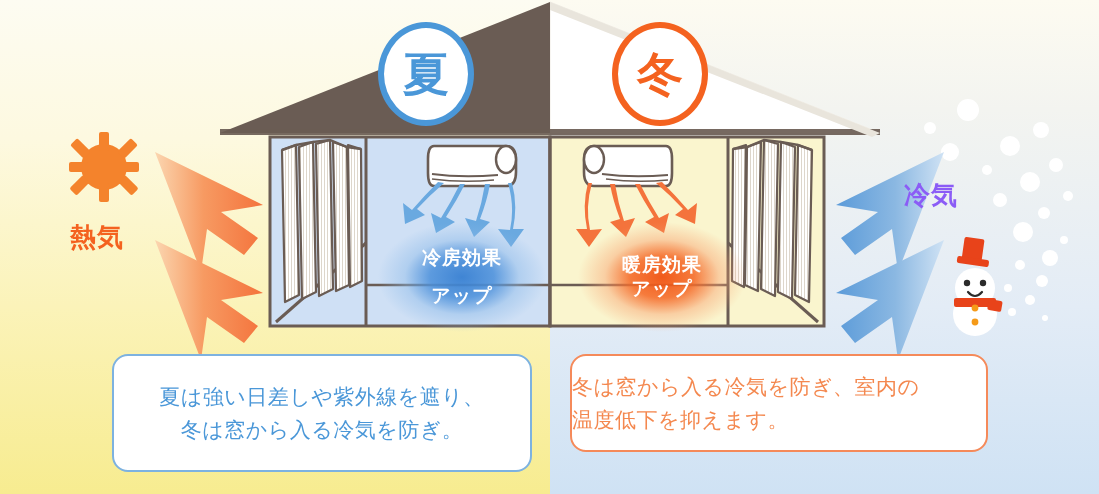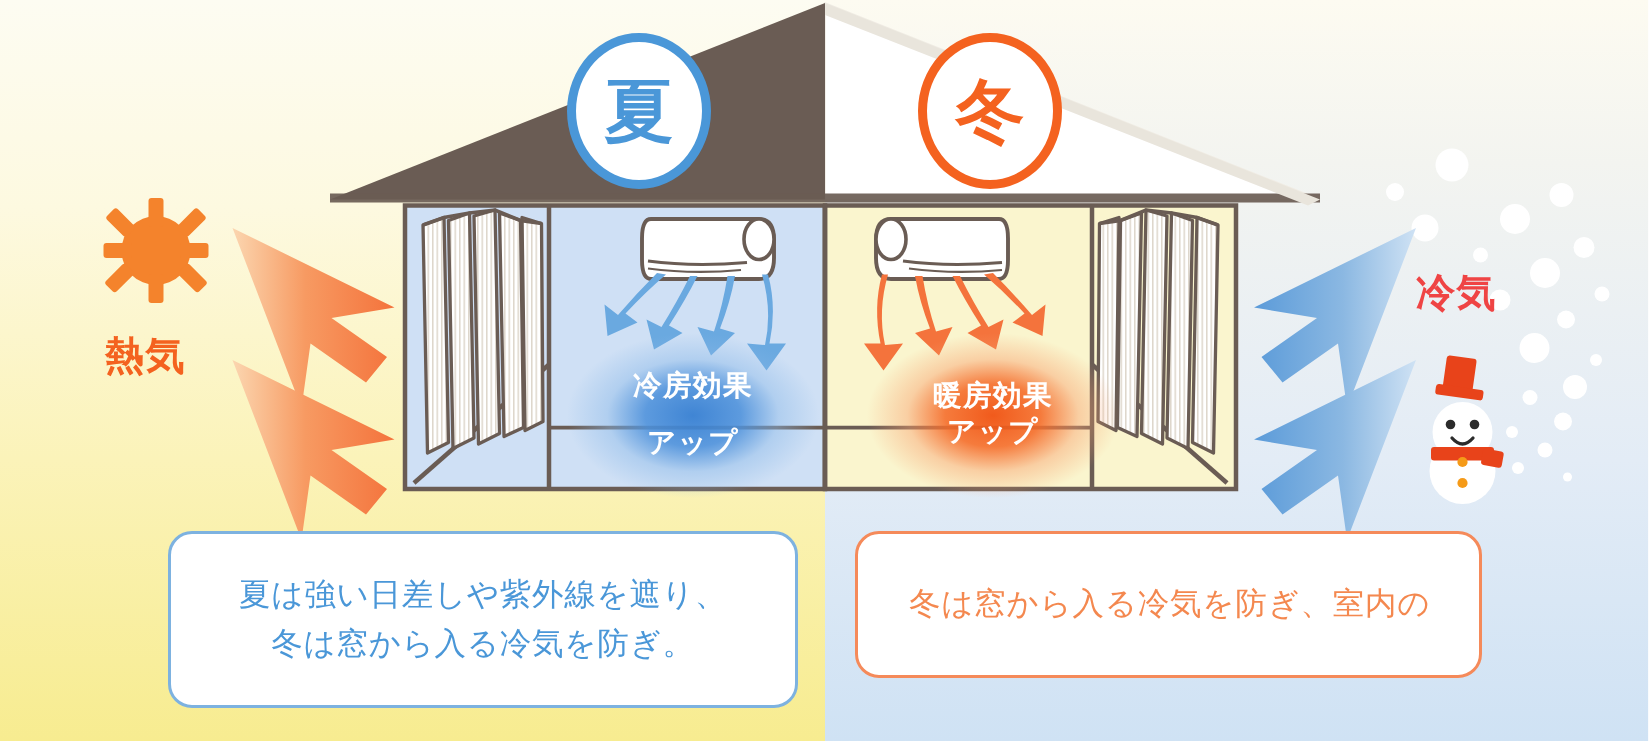--- a/index.html
+++ b/index.html
@@ -27,21 +27,21 @@
     display:flex;align-items:center;justify-content:center;
     font-size:46px;font-weight:bold;line-height:1;}
   #badge-summer{left:378px;top:22px;width:84px;height:92px;
     border:6px solid #4a97d8;color:#4a97d8;}
   #badge-winter{left:612px;top:22px;width:84px;height:92px;
     border:6px solid #f4621f;color:#f4621f;}
 
   
   .outside-label{position:absolute;font-size:26px;font-weight:bold;letter-spacing:1px;}
   #label-hot{left:70px;top:220px;color:#f4621f;}
-  #label-cold{left:944px;top:178px;color:#ef4444;}
+  #label-cold{left:904px;top:178px;color:#8b5cf6;}
 
   
   .effect{position:absolute;width:168px;height:110px;
     display:flex;flex-direction:column;align-items:center;justify-content:center;
     color:#ffffff;font-size:19px;font-weight:bold;line-height:1.28;
     text-align:center;letter-spacing:1px;}
   .effect span{display:block;}
   #effect-cool{left:378px;top:222px;
     background:radial-gradient(ellipse 50% 50% at 50% 50%,
       rgba(56,128,210,.95) 0%,rgba(77,145,219,.88) 38%,
@@ -52,21 +52,21 @@
       rgba(248,160,110,.45) 68%,rgba(250,210,180,0) 100%);}
 
   
   .caption{position:absolute;background:#ffffff;border-radius:16px;
     box-sizing:border-box;display:flex;align-items:center;justify-content:center;
     font-size:21px;line-height:1.58;letter-spacing:.5px;}
   .caption p{margin:0;}
   #caption-summer{left:112px;top:354px;width:420px;height:118px;
     border:2px solid #7db2e0;color:#4a97d8;text-align:center;}
   #caption-winter{left:570px;top:354px;width:418px;height:98px;
-    border:2px solid #f58a5a;color:#f4884f;text-align:left;padding-left:34px;
+    border:2px solid #f58a5a;color:#f4884f;text-align:left;
     justify-content:flex-start;}
 </style>
 </head>
 <body>
 
 <div id="stage">
 
   <div class="bg-half" id="bg-summer"></div>
   <div class="bg-half" id="bg-winter"></div>
 
@@ -248,16 +248,17 @@
 
   <div class="caption" id="caption-summer">
     <p>
       <span>夏は強い日差しや紫外線を遮り、</span><br>
       <span>冬は窓から入る冷気を防ぎ。</span>
     </p>
   </div>
   <div class="caption" id="caption-winter">
     <p>
       <span>冬は窓から入る冷気を防ぎ、室内の</span><br>
+      <span>温度低下を抑えます。</span>
     </p>
   </div>
 
 </div>
 
 </body></html>

